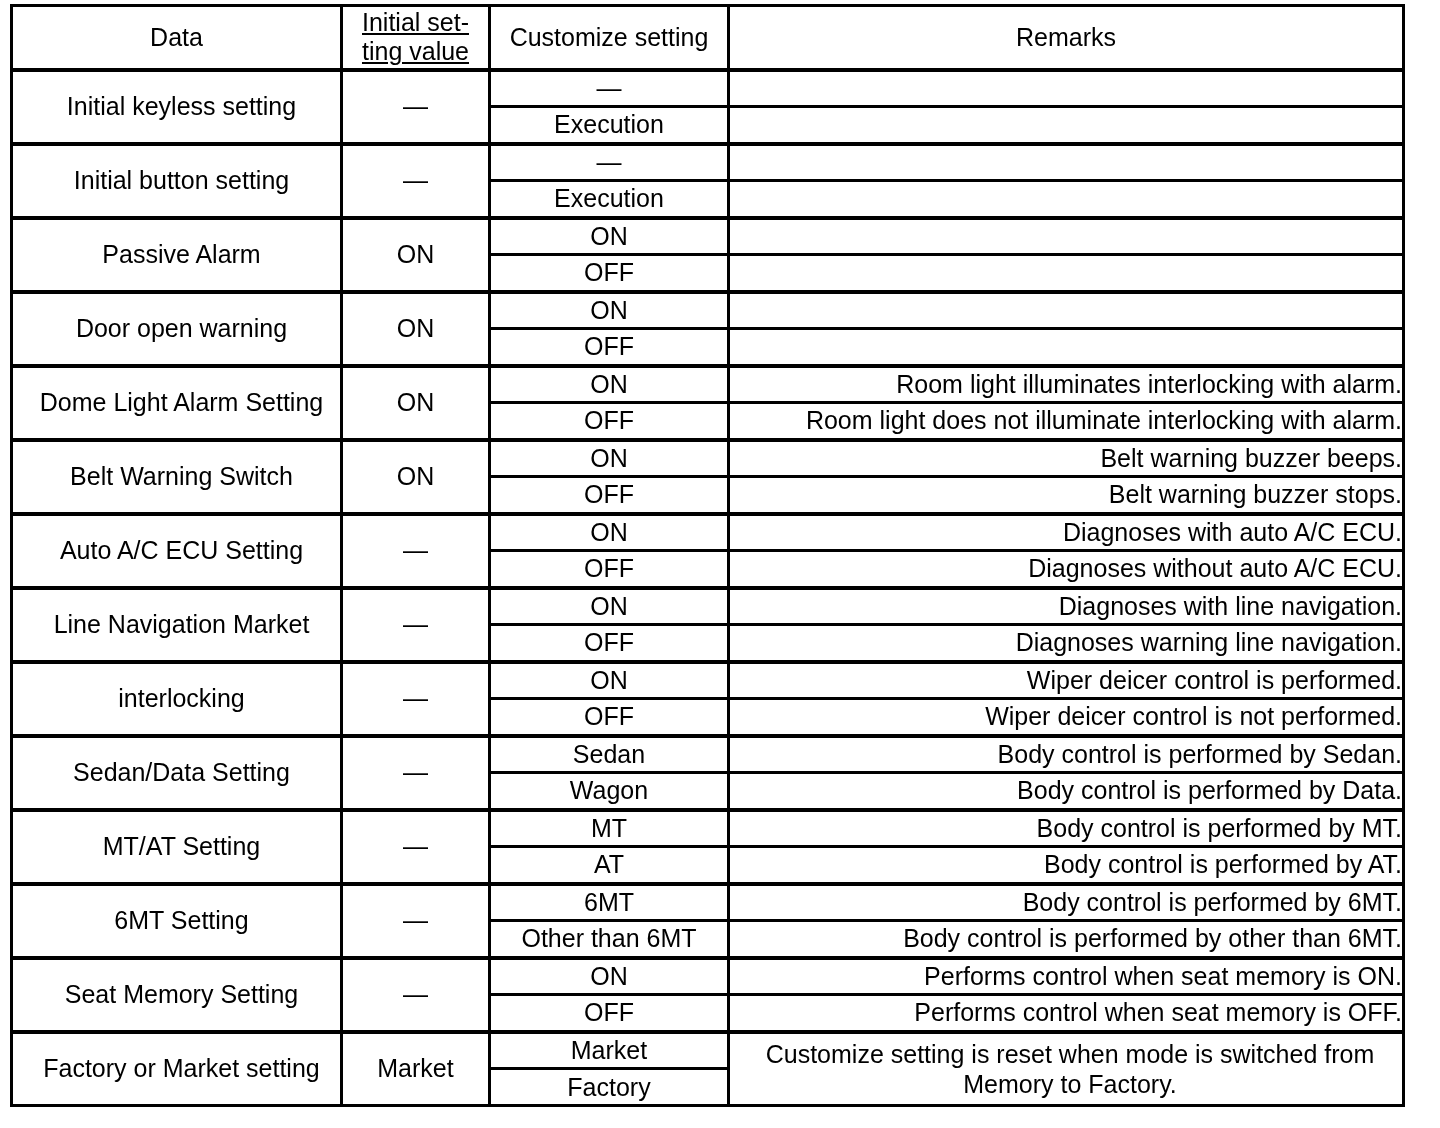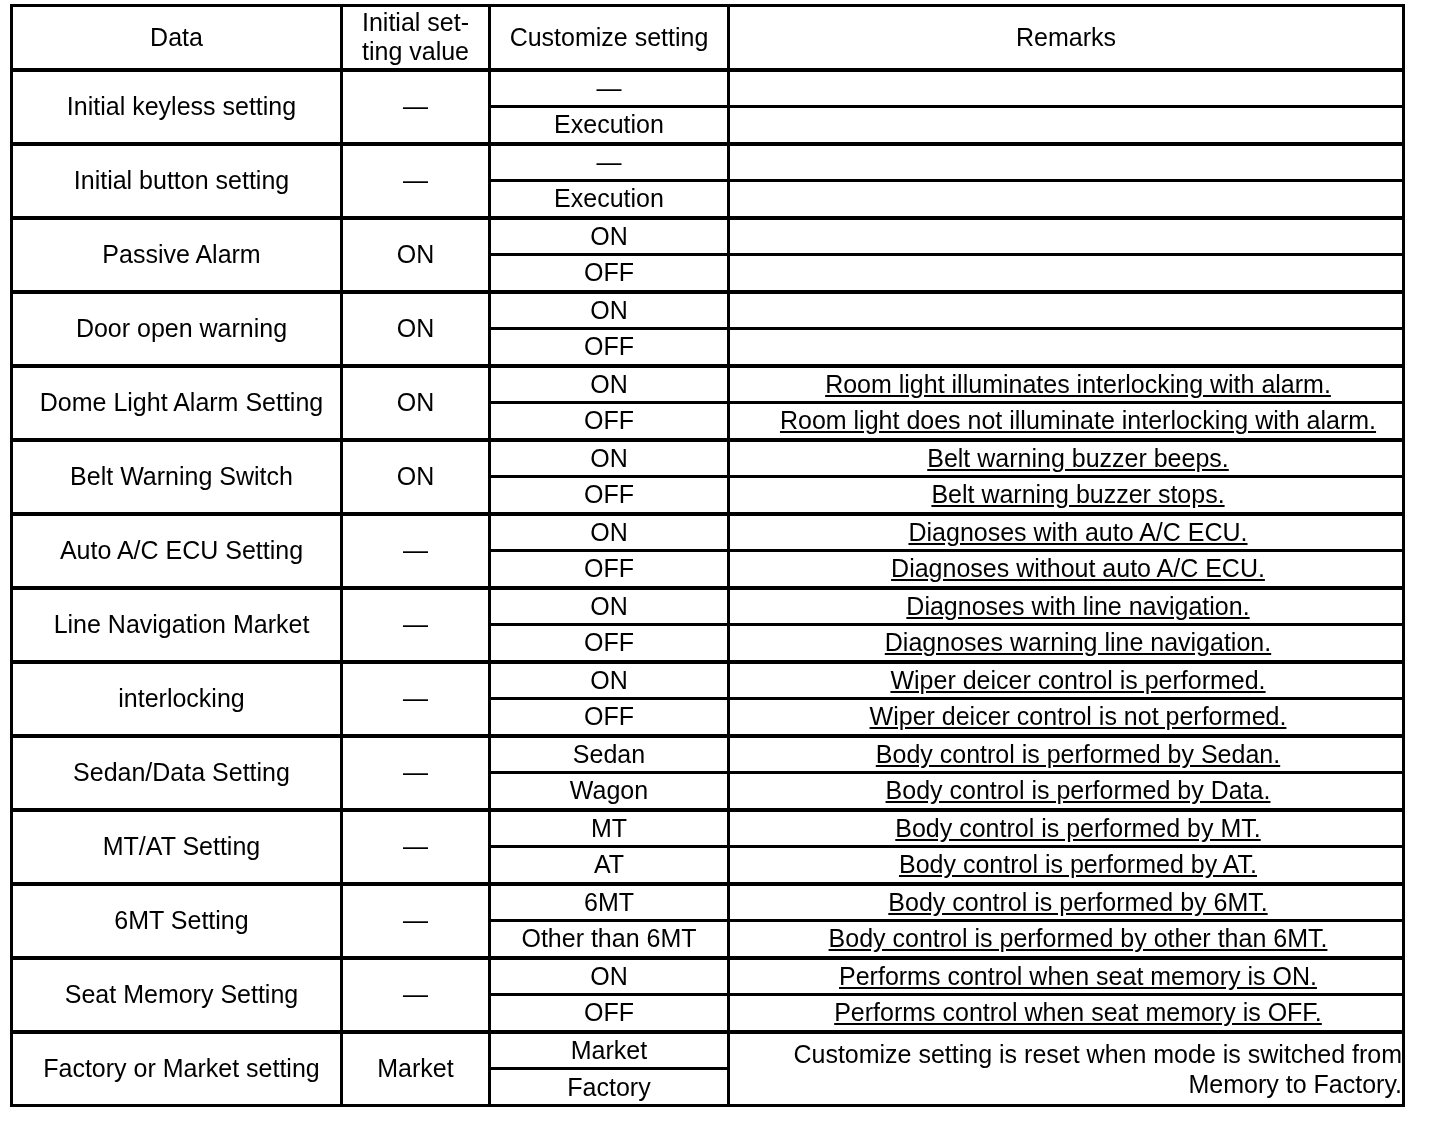--- a/index.html
+++ b/index.html
@@ -33,24 +33,24 @@
   tbody tr { height: 37px; }
   th {
     font-weight: normal;
     text-align: center;
     border-bottom-width: 4px;
   }
   tbody tr.rs > td { border-top-width: 4px; }
   td.c-data { text-align: center; padding-left: 10px; }
   td.c-init { text-align: center; }
   td.c-set  { text-align: center; }
-  td.c-rem  { text-align: center; padding-left: 24px; text-decoration: underline; }
-  td.c-rem-span { text-align: right; padding-left: 8px; white-space: normal; }
+  td.c-rem  { text-align: right; padding-left: 24px; }
+  td.c-rem-span { text-align: center; padding-left: 8px; white-space: normal; }
   .line { display: block; line-height: 30px; }
-  th .line { line-height: 29px; }
+  th .line { line-height: 29px; text-decoration: underline; }
 </style>
 </head>
 <body>
 
 <table class="settings">
   <colgroup>
     <col style="width:330px">
     <col style="width:148px">
     <col style="width:239px">
     <col style="width:675px">

